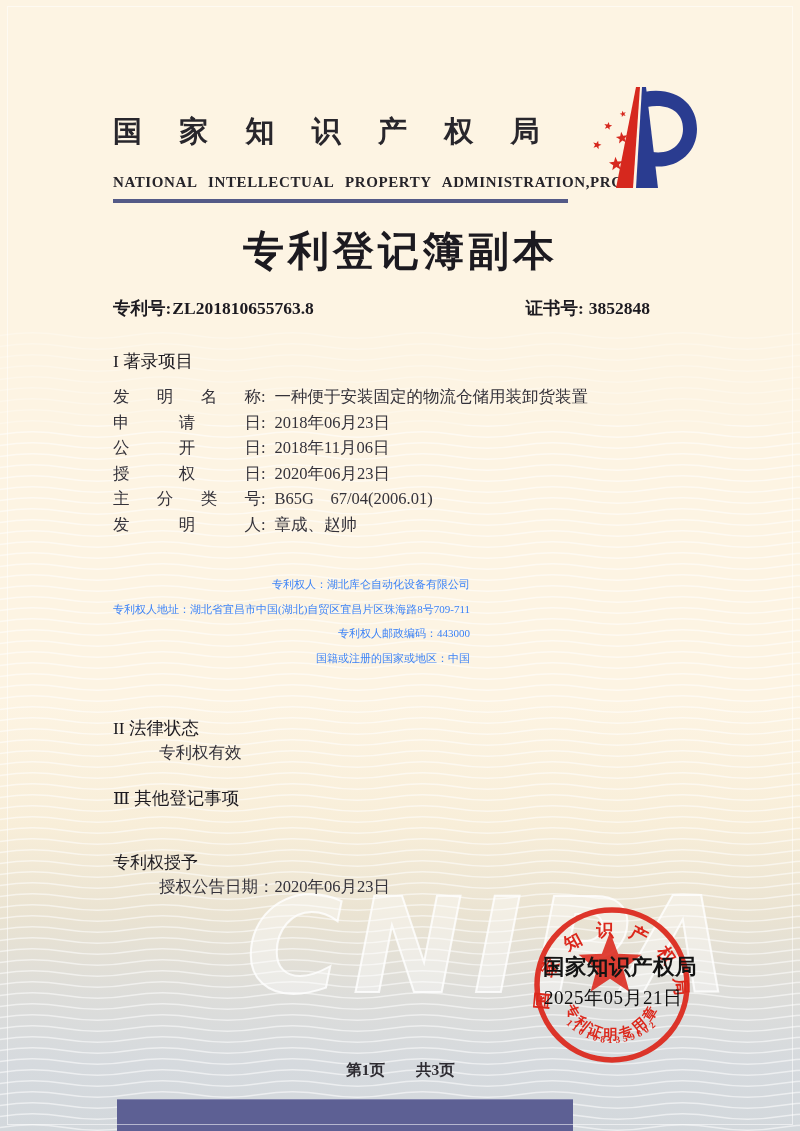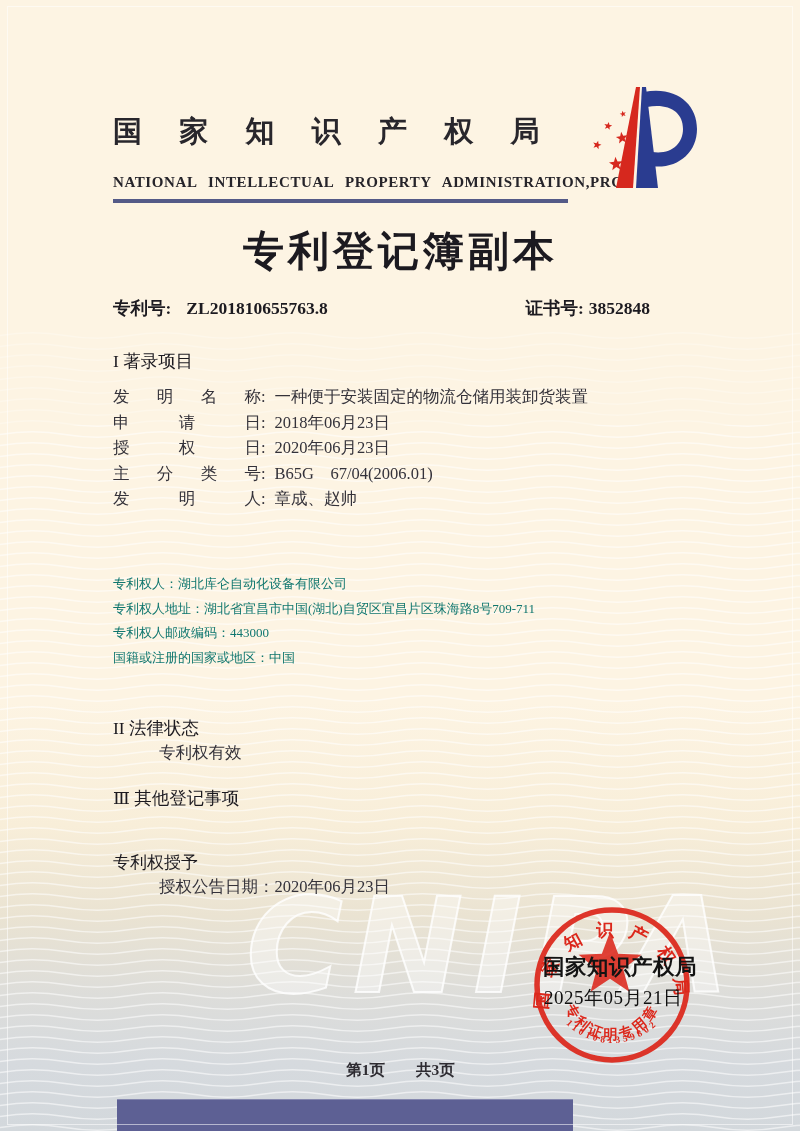--- a/index.html
+++ b/index.html
@@ -17,33 +17,33 @@
   .header-cn{position:absolute;left:113px;top:112px;font-size:29px;font-weight:bold;
     letter-spacing:15px;color:#28262c;white-space:nowrap;z-index:2;}
   .header-en{position:absolute;left:113px;top:174px;font-size:15px;font-weight:bold;
     letter-spacing:0.6px;word-spacing:7px;color:#26242a;white-space:nowrap;z-index:2;}
   .logo{position:absolute;left:570px;top:84px;z-index:2;}
   .rule{position:absolute;left:113px;top:199px;width:455px;height:4px;background:#545a87;z-index:2;}
   .doc-title{position:absolute;left:113px;top:224px;width:575px;text-align:center;
     font-size:41px;font-weight:bold;letter-spacing:4px;color:#1c1a20;z-index:2;}
   .meta-row{position:absolute;left:113px;top:296px;width:537px;display:flex;
     justify-content:space-between;font-size:17.5px;font-weight:bold;color:#1c1a20;z-index:2;}
-  .meta-row .mv{margin-left:15px;}
+  .meta-row .mv{margin-left:1px;}
   .meta-row .mv2{margin-left:5px;}
   .sec-h{position:absolute;left:113px;font-size:17.5px;font-weight:normal;color:#1c1a20;z-index:2;white-space:nowrap;}
   .sec-b{position:absolute;left:113px;font-size:16.5px;color:#34323a;z-index:2;white-space:nowrap;margin-left:46px;}
   .sec1-h{top:349px;}
   .biblio{position:absolute;left:113px;top:388px;z-index:2;font-size:16.5px;color:#34323a;}
   .brow{margin-bottom:8px;line-height:17.5px;white-space:nowrap;}
   .bl{display:inline-block;width:148px;text-align:justify;text-align-last:justify;
     text-justify:inter-character;vertical-align:top;}
   .bc{display:inline-block;}
   .bv{margin-left:9px;white-space:pre-wrap;}
-  .holder{position:absolute;left:113px;top:572px;z-index:2;font-size:13px;
-    line-height:24.5px;color:#0f766e;white-space:nowrap;}
+  .holder{position:absolute;left:113px;top:572px;z-index:2;font-size:11px;
+    line-height:24.5px;color:#3b82f6;white-space:nowrap;text-align:right;}
   .sec2-h{top:716px;}
   .sec2-b{top:742px;}
   .sec3-h{top:786px;}
   .grant-h{top:851px;font-size:17px;}
   .grant-b{top:876px;}
   .watermark{position:absolute;left:246px;top:880px;z-index:1;
     font-family:"DejaVu Sans","Liberation Sans",sans-serif;
     font-size:132px;font-weight:bold;font-style:italic;letter-spacing:10px;line-height:1;
     color:rgba(255,255,255,0.40);-webkit-text-stroke:2px rgba(255,255,255,0.8);
     white-space:nowrap;}
@@ -111,20 +111,23 @@
 <div class="sec-h sec1-h">I 著录项目</div>
 
 <div class="biblio">
   <div class="brow">
     <span class="bl">发明名称</span><span class="bc">:</span><span class="bv">一种便于安装固定的物流仓储用装卸货装置</span>
   </div>
   <div class="brow">
     <span class="bl">申请日</span><span class="bc">:</span><span class="bv">2018年06月23日</span>
   </div>
   <div class="brow">
+    <span class="bl">公开日</span><span class="bc">:</span><span class="bv">2018年11月06日</span>
+  </div>
+  <div class="brow">
     <span class="bl">授权日</span><span class="bc">:</span><span class="bv">2020年06月23日</span>
   </div>
   <div class="brow">
     <span class="bl">主分类号</span><span class="bc">:</span><span class="bv">B65G　67/04(2006.01)</span>
   </div>
   <div class="brow">
     <span class="bl">发明人</span><span class="bc">:</span><span class="bv">章成、赵帅</span>
   </div>
 </div>
 

